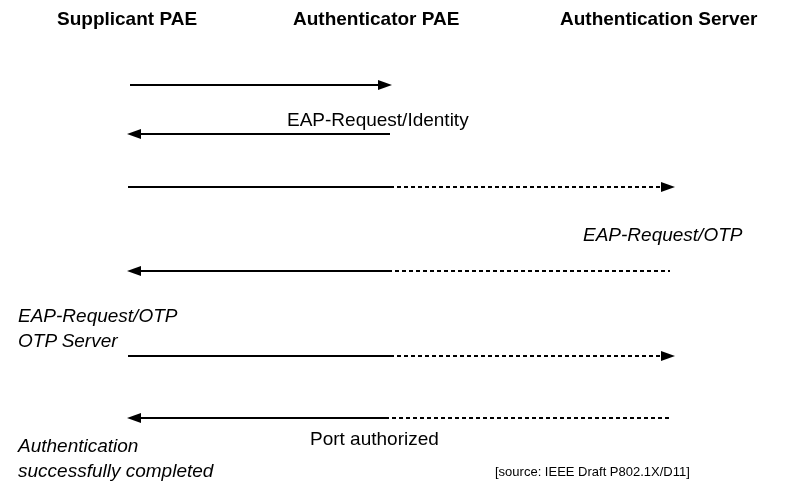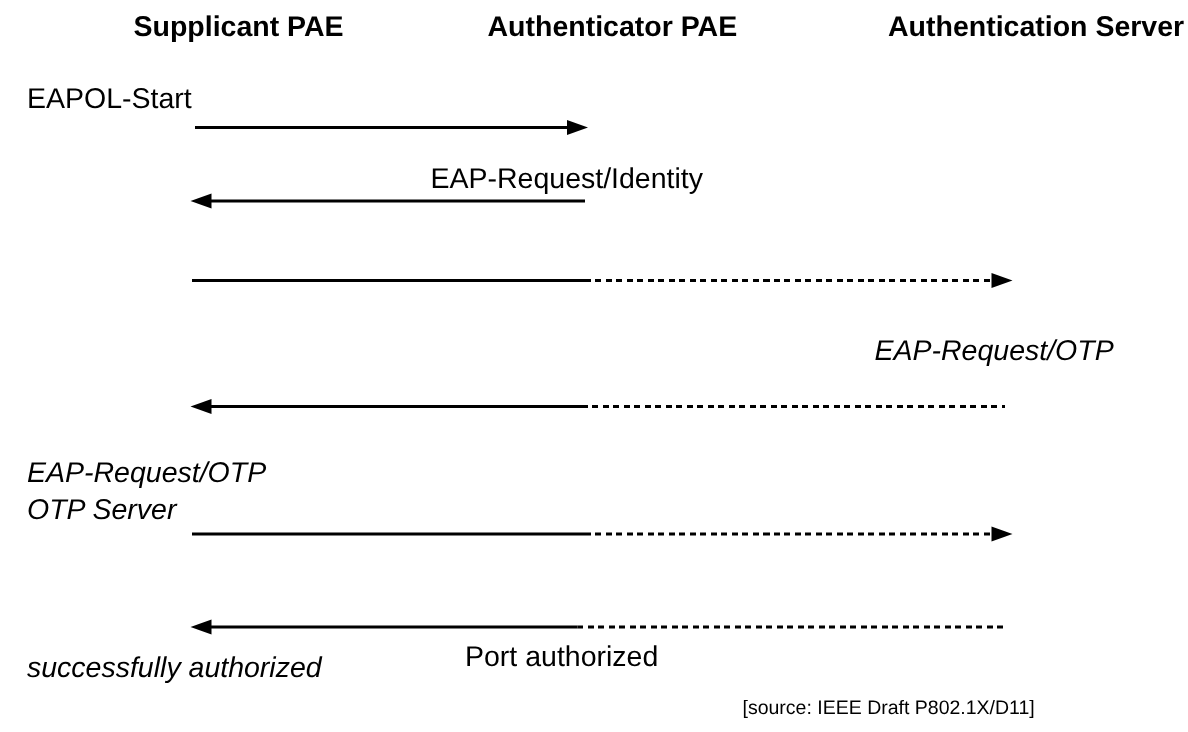--- a/index.html
+++ b/index.html
@@ -12,21 +12,21 @@
   }
   .stage { position: relative; width: 792px; height: 488px; }
   .lbl {
     position: absolute;
     font-size: 19px;
     line-height: 21px;
     color: #000;
     white-space: nowrap;
   }
   .lbl.multiline { line-height: 25px; font-style: italic; }
-  .bold { font-weight: bold; margin-left: 32px; }
+  .bold { font-weight: bold; }
   .line  { position: absolute; height: 2px; background: #000; }
   .dash  {
     position: absolute; height: 2px;
     background: repeating-linear-gradient(90deg, #000 0 4px, transparent 4px 7px);
   }
   .tri-r {
     position: absolute; width: 0; height: 0;
     border-top: 5px solid transparent; border-bottom: 5px solid transparent;
     border-left: 14px solid #000;
   }
@@ -39,21 +39,20 @@
 </style>
 </head>
 <body>
 
 <div class="stage">
 
   <div class="lbl bold" style="left:57px; top:8px">Supplicant PAE</div>
   <div class="lbl bold" style="left:293px; top:8px">Authenticator PAE</div>
   <div class="lbl bold" style="left:560px; top:8px">Authentication Server</div>
 
-  <div class="lbl" style="left:18px; top:56px">EAPOL-Start</div>
   <div class="line" style="left:130px; top:84px; width:249px"></div>
   <div class="tri-r" style="left:378px; top:80px"></div>
 
   <div class="lbl" style="left:287px; top:109px">EAP-Request/Identity</div>
   <div class="tri-l" style="left:127px; top:129px"></div>
   <div class="line" style="left:140px; top:133px; width:250px"></div>
 
   <div class="line" style="left:128px; top:186px; width:262px"></div>
   <div class="dash" style="left:390px; top:186px; width:272px"></div>
   <div class="tri-r" style="left:661px; top:182px"></div>
@@ -72,17 +71,18 @@
   <div class="line" style="left:128px; top:355px; width:262px"></div>
   <div class="dash" style="left:390px; top:355px; width:272px"></div>
   <div class="tri-r" style="left:661px; top:351px"></div>
 
   <div class="tri-l" style="left:127px; top:413px"></div>
   <div class="line" style="left:140px; top:417px; width:245px"></div>
   <div class="dash" style="left:385px; top:417px; width:287px"></div>
   <div class="lbl" style="left:310px; top:428px">Port authorized</div>
 
   <div class="lbl multiline" style="left:18px; top:433px">
-    <div>successfully authorized</div>
+    <div>Authentication</div>
+    <div>successfully completed</div>
   </div>
   <div class="lbl source" style="left:495px; top:461px">[source: IEEE Draft P802.1X/D11]</div>
 
 </div>
 
 </body></html>

